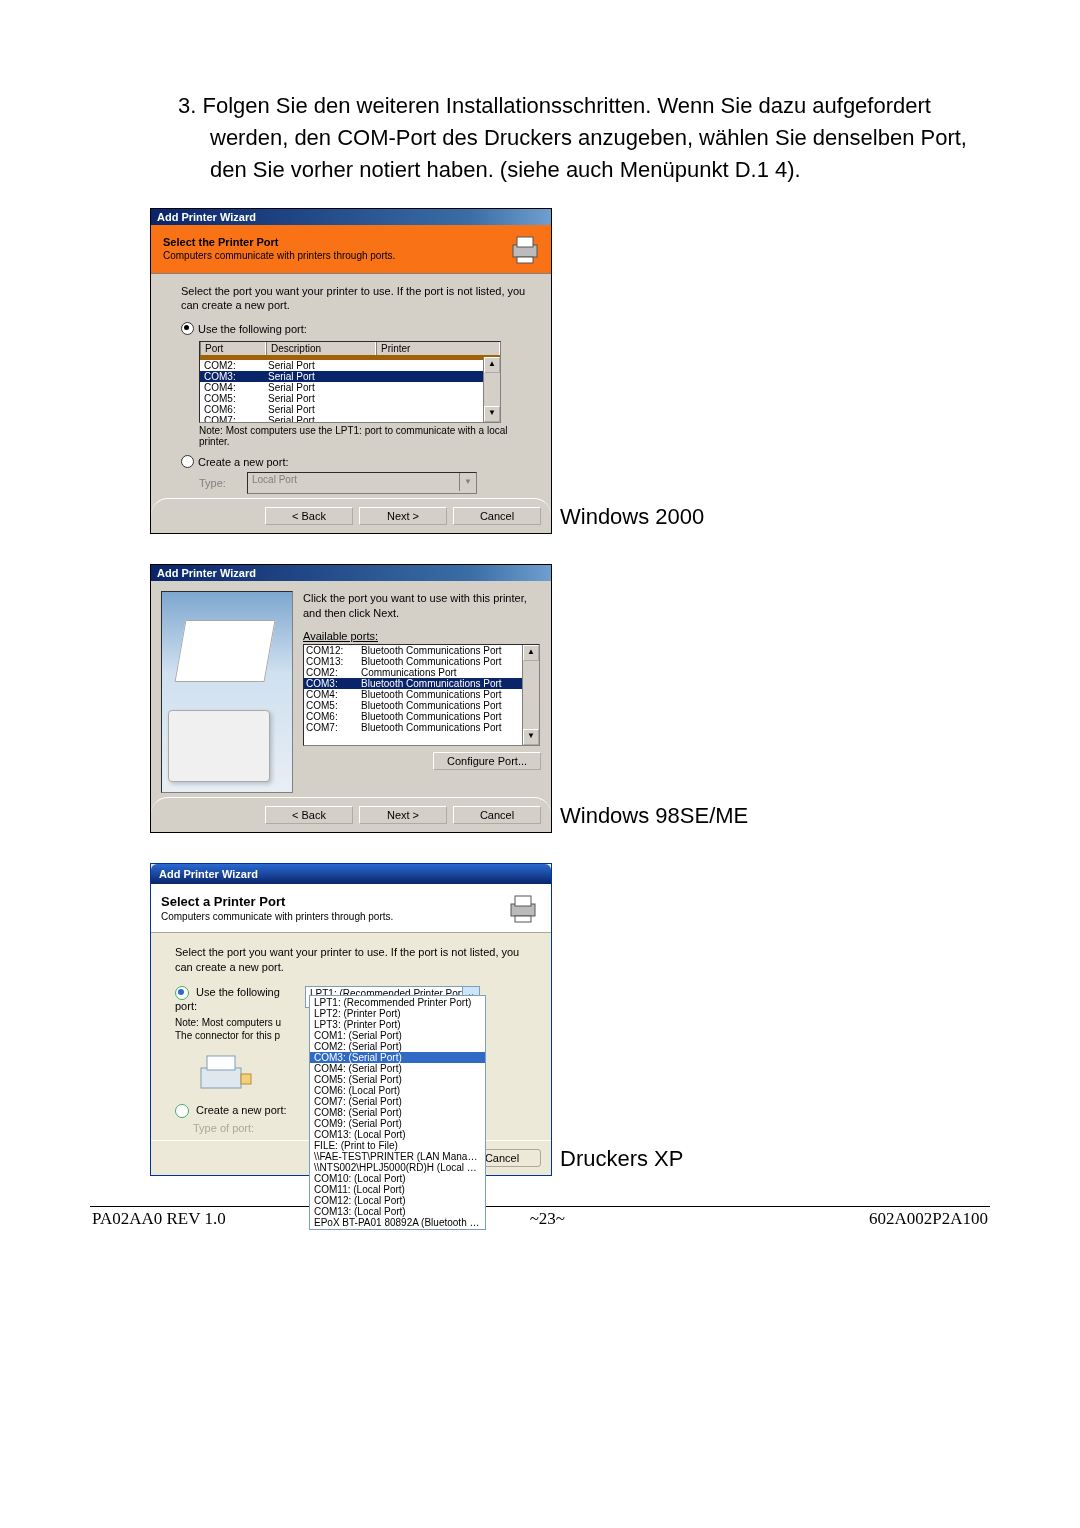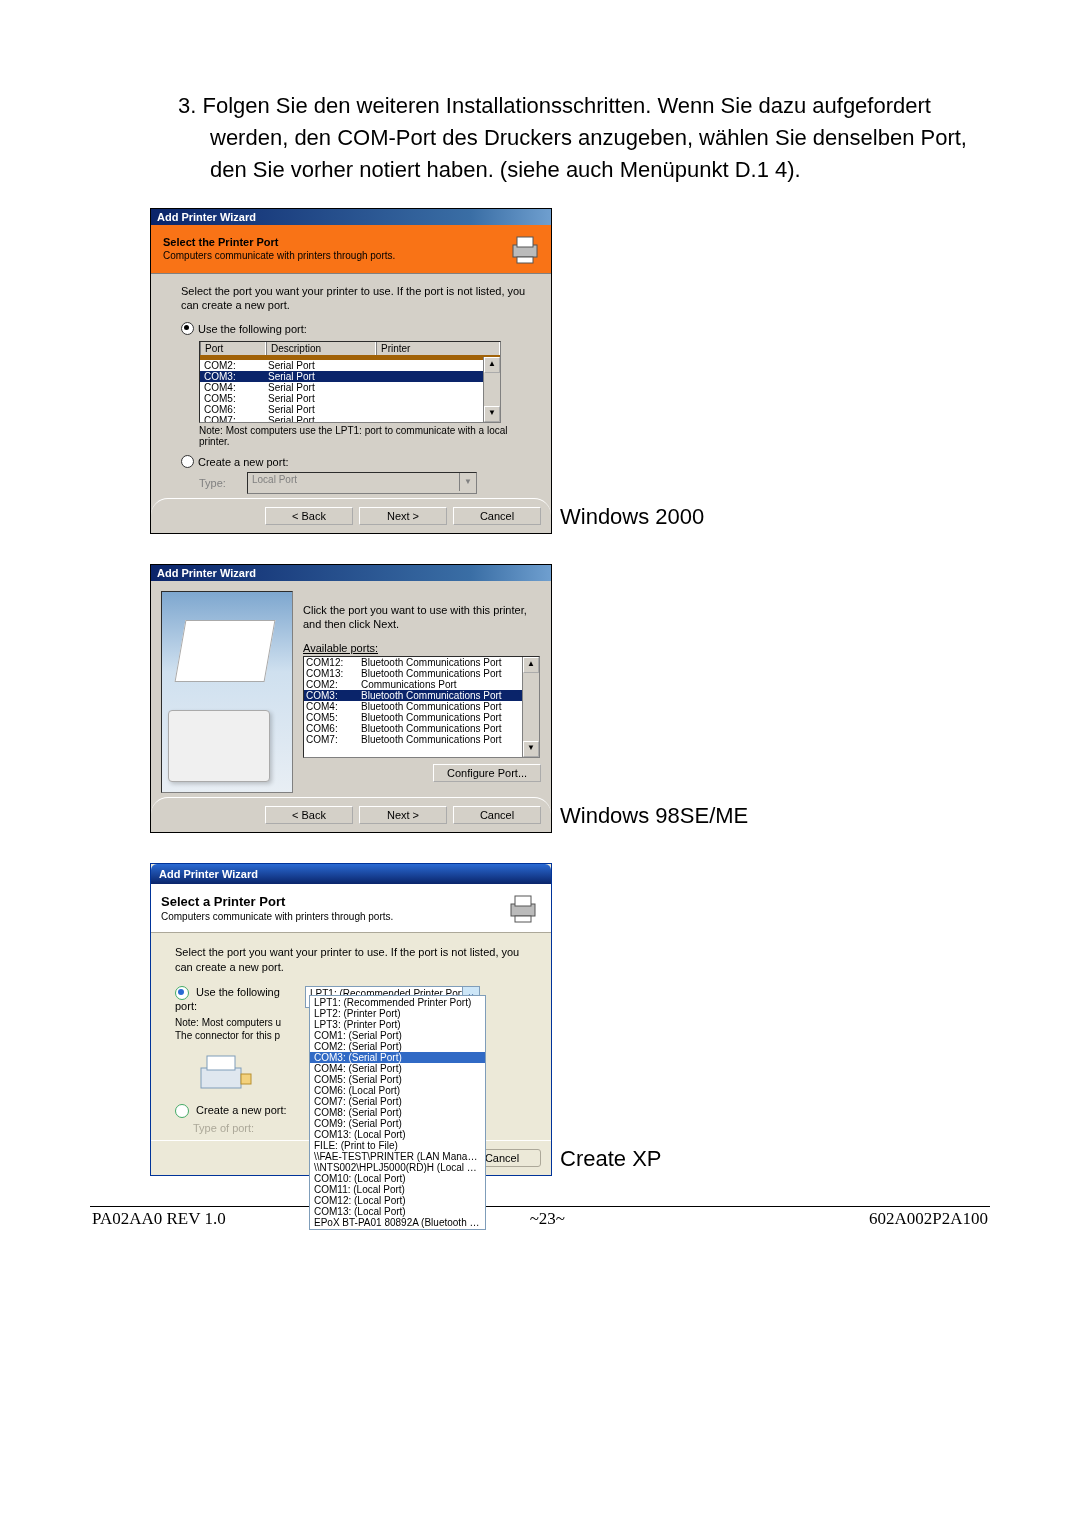--- a/index.html
+++ b/index.html
@@ -98,21 +98,21 @@
   .btnrow { display:flex; justify-content:flex-end; gap:6px; padding:8px 10px; border-top:1px solid #fff;border-radius:17px;}
   .wbtn { min-width:70px; padding:2px 8px; background:#d4d0c8; border:1px outset #fff; font-size:11px; text-align:center;}
   
   .dlg98 {
     width: 400px;
     background: #d4d0c8;
     border: 1px solid #000;
     font-family: Tahoma, Arial, sans-serif;
     font-size: 11px;
   }
-  .body98 { display:flex; padding:10px 10px 4px 10px; gap:10px;align-items:center;}
+  .body98 { display:flex; padding:10px 10px 4px 10px; gap:10px;}
   .side98 {
     width:130px;height:200px;
     background: linear-gradient(180deg,#7ea7cf 0%,#cfe0ef 40%,#e8eef4 100%);
     border:1px inset #808080;
     position:relative; overflow:hidden;
   }
   .side98::after{
     content:""; position:absolute; left:6px; bottom:10px; width:100px; height:70px;
     background:#f0f0f0; border:1px solid #aaa; border-radius:4px;
     box-shadow: 2px 2px 4px rgba(0,0,0,0.2);
@@ -399,21 +399,21 @@
             <div class="opt">COM12: (Local Port)</div>
             <div class="opt">COM13: (Local Port)</div>
             <div class="opt">EPoX BT-PA01 80892A (Bluetooth Port)</div>
           </div>
       </div>
       <div class="btnrow-xp">
         <div class="wbtn-xp" style="visibility:hidden;">.</div>
         <div class="wbtn-xp">Cancel</div>
       </div>
     </div>
-    <div class="os-label">Create XP</div>
+    <div class="os-label">Druckers XP</div>
   </div>
 
   <div class="footline"></div>
   <div class="footer">
     <span>PA02AA0   REV 1.0</span>
     <span>~23~</span>
     <span>602A002P2A100</span>
   </div>
 
 </div>

